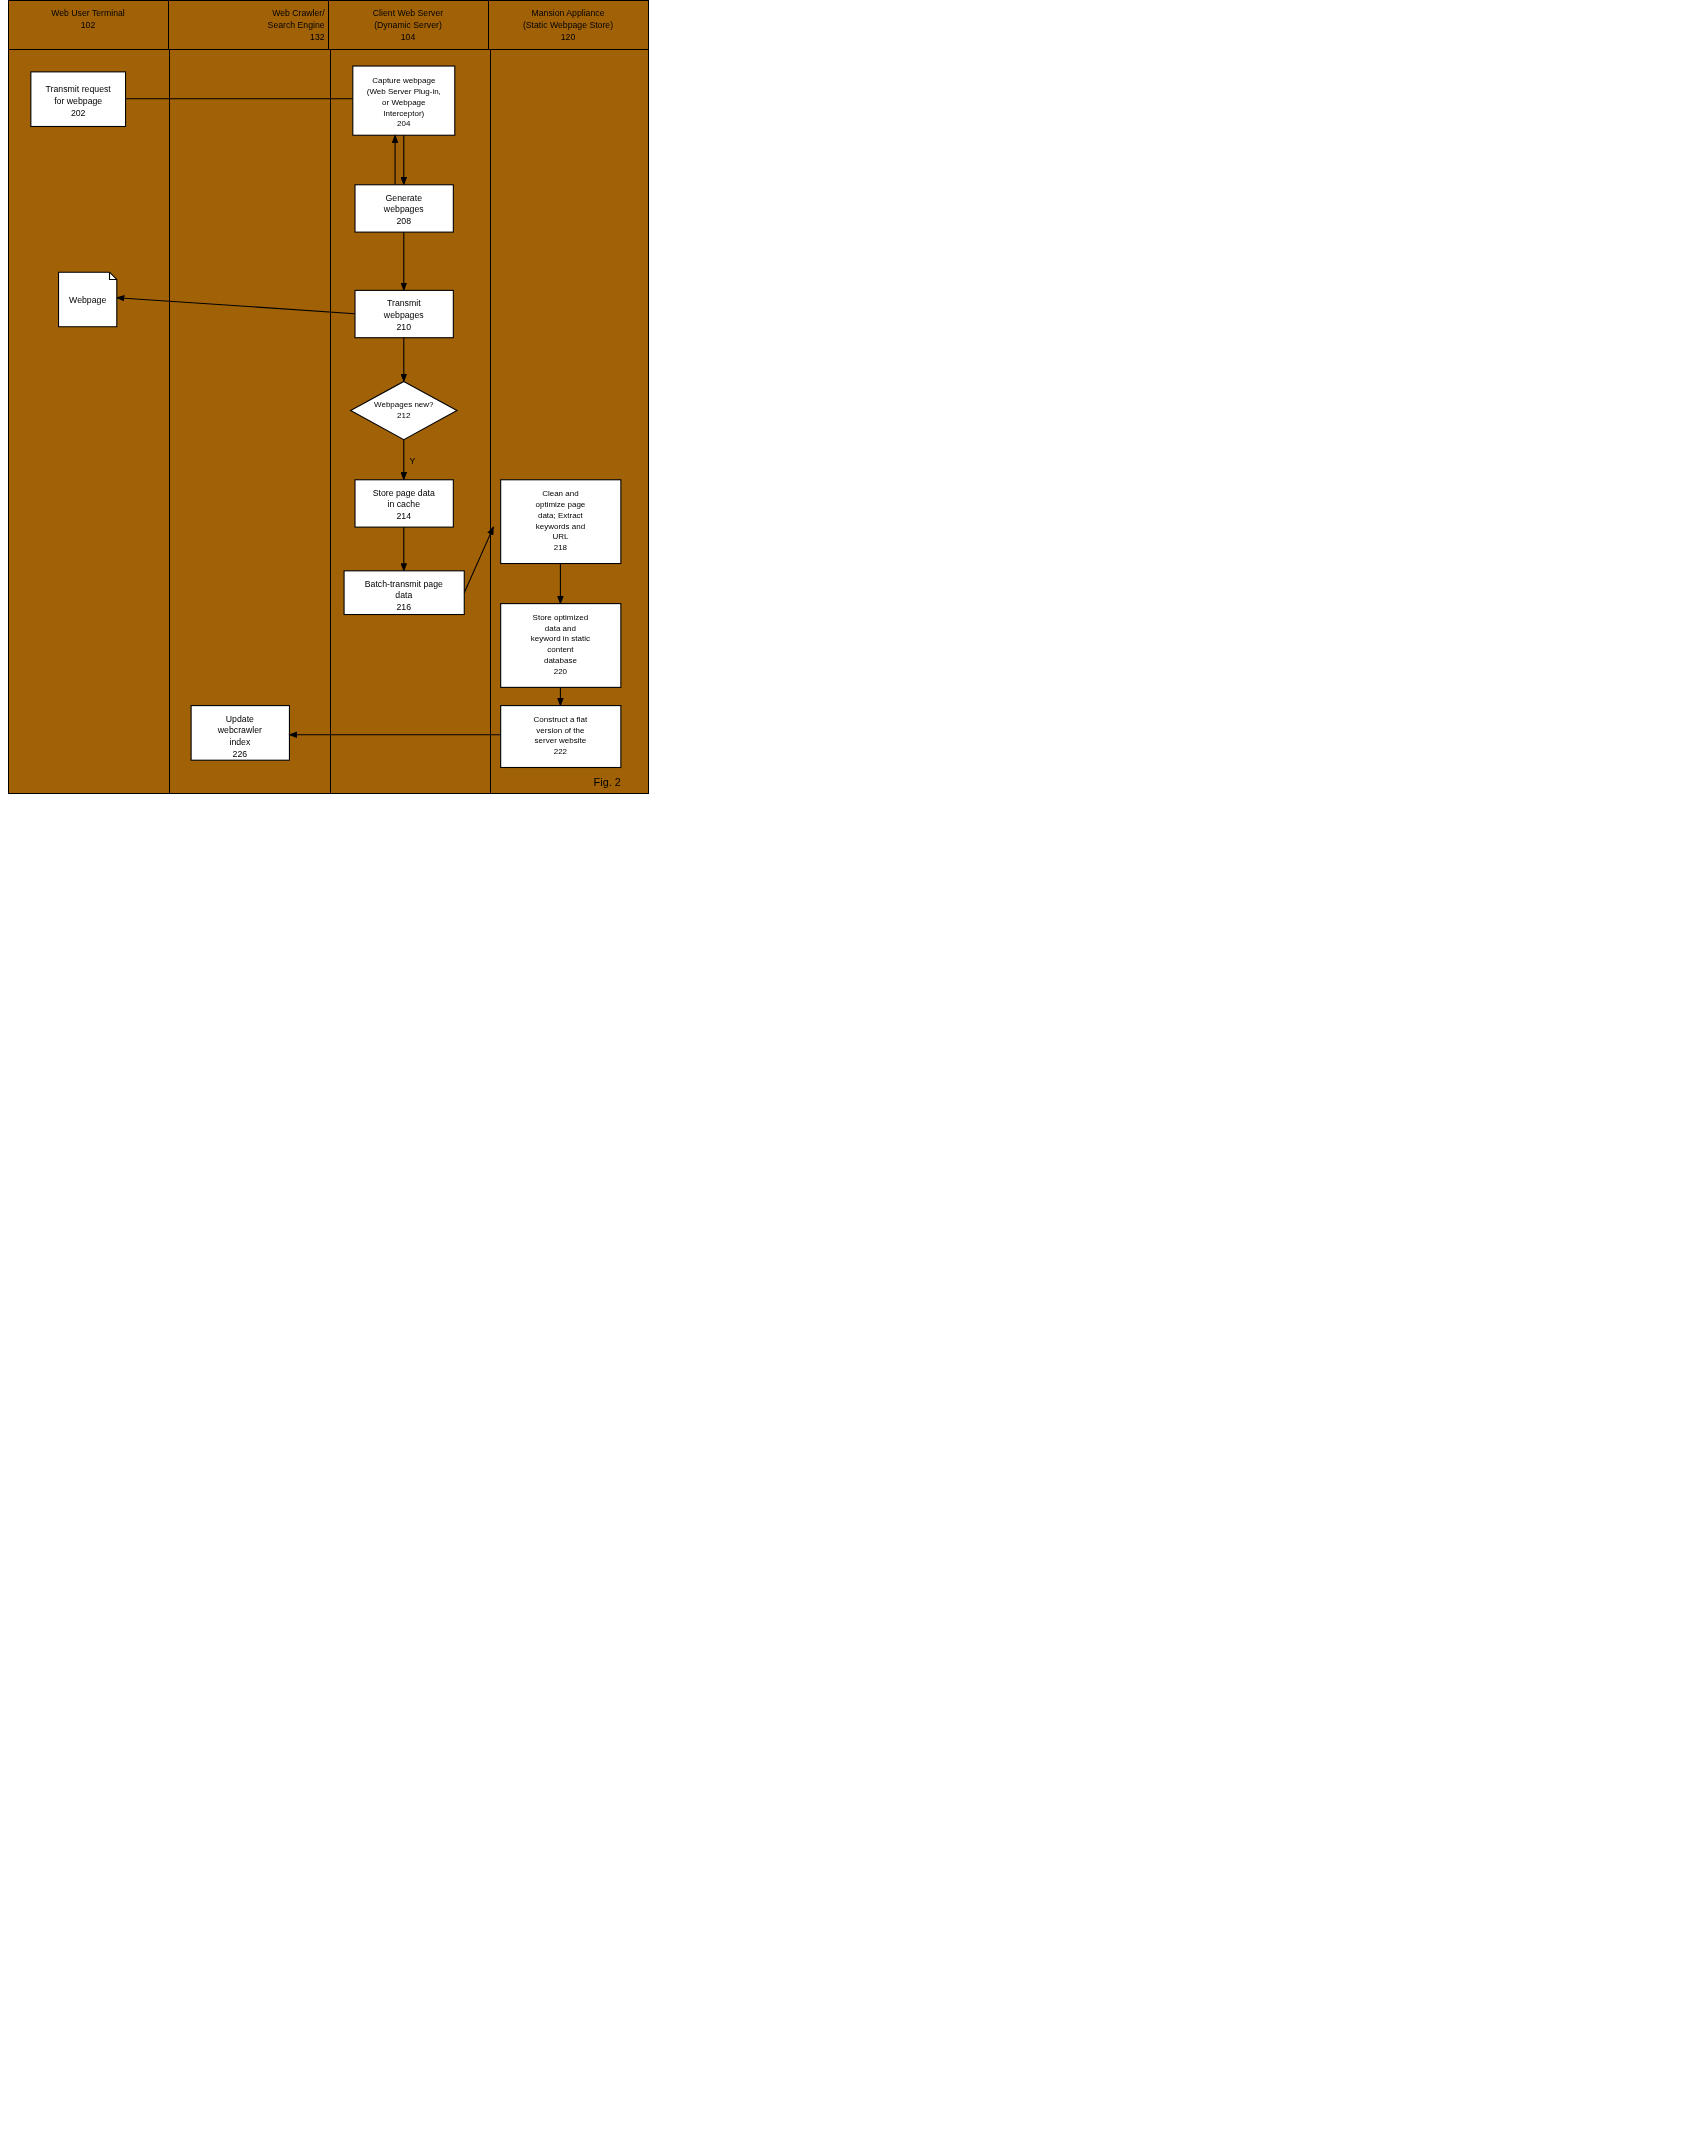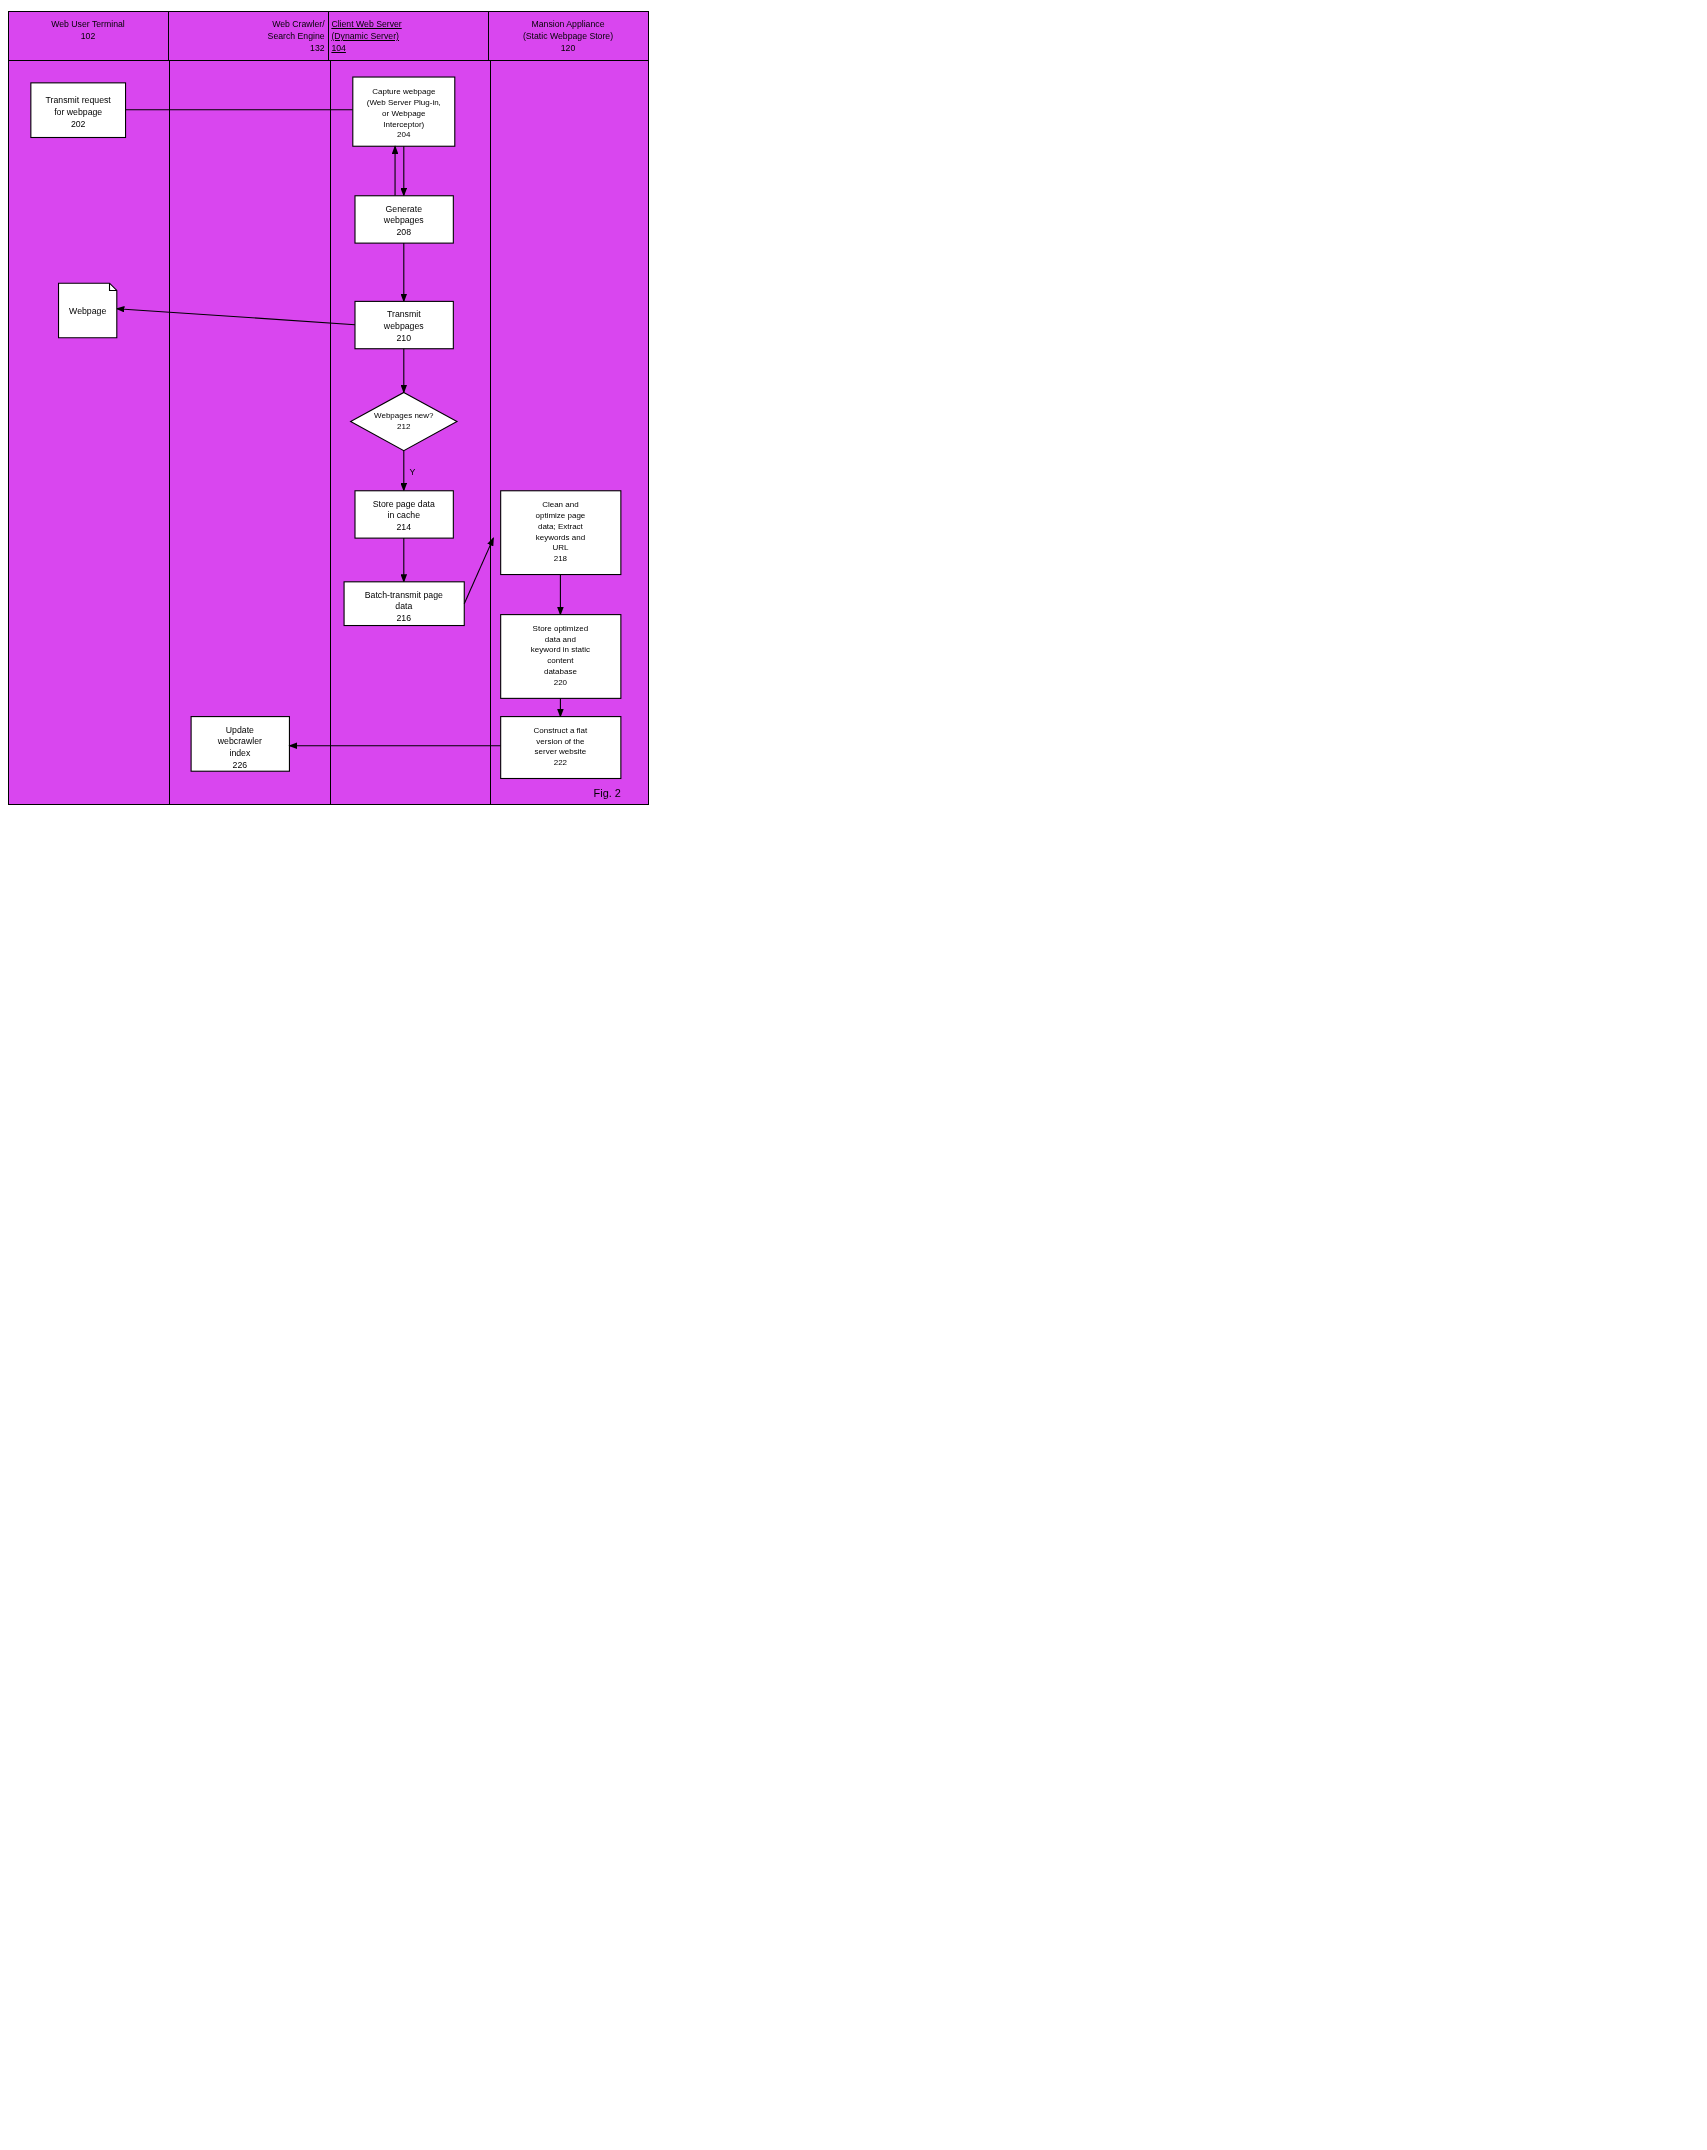--- a/index.html
+++ b/index.html
@@ -14,32 +14,32 @@
   </style>
 </head>
 <body>
 
 <style>
   body { width: 656px; }
 </style>
 
 <div id="main-diagram" style="
   width: 641px;
-  margin: 11px auto;
+  margin: 0 auto;
   border: 1.5px solid #000;
-  background: #d946ef;
+  background: #a16207;
   font-family: Arial, sans-serif;
   font-size: 8.7px;
   position: relative;
 ">
 
   <div style="display:flex; border-bottom:1.5px solid #000;">
     <div style="flex:1;text-align:center;padding:5.8px 2.9px;border-right:0.7px solid #000;line-height:1.4;">Web User Terminal<br>102</div>
     <div style="flex:1;text-align:right;padding:5.8px 2.9px;border-right:0.7px solid #000;line-height:1.4;">Web Crawler/<br>Search Engine<br>132</div>
-    <div style="flex:1;text-align:left;padding:5.8px 2.9px;border-right:0.7px solid #000;line-height:1.4;text-decoration:underline;">Client Web Server<br>(Dynamic Server)<br>104</div>
+    <div style="flex:1;text-align:center;padding:5.8px 2.9px;border-right:0.7px solid #000;line-height:1.4;">Client Web Server<br>(Dynamic Server)<br>104</div>
     <div style="flex:1;text-align:center;padding:5.8px 2.9px;line-height:1.4;">Mansion Appliance<br>(Static Webpage Store)<br>120</div>
   </div>
 
   <div style="position:relative; height:743px;">
 
     <div style="position:absolute;top:0;left:160px;bottom:0;border-right:0.7px solid #000;"></div>
     <div style="position:absolute;top:0;left:321px;bottom:0;border-right:0.7px solid #000;"></div>
     <div style="position:absolute;top:0;left:481px;bottom:0;border-right:0.7px solid #000;"></div>
 
     <svg width="641" height="743" xmlns="http://www.w3.org/2000/svg" style="position:absolute;top:0;left:0;font-size:12px" viewBox="0 0 880 1020">

